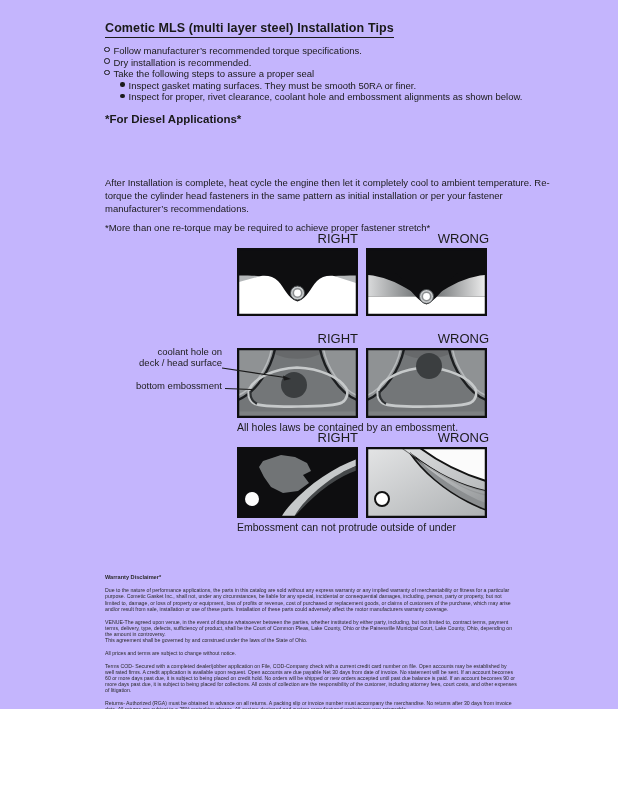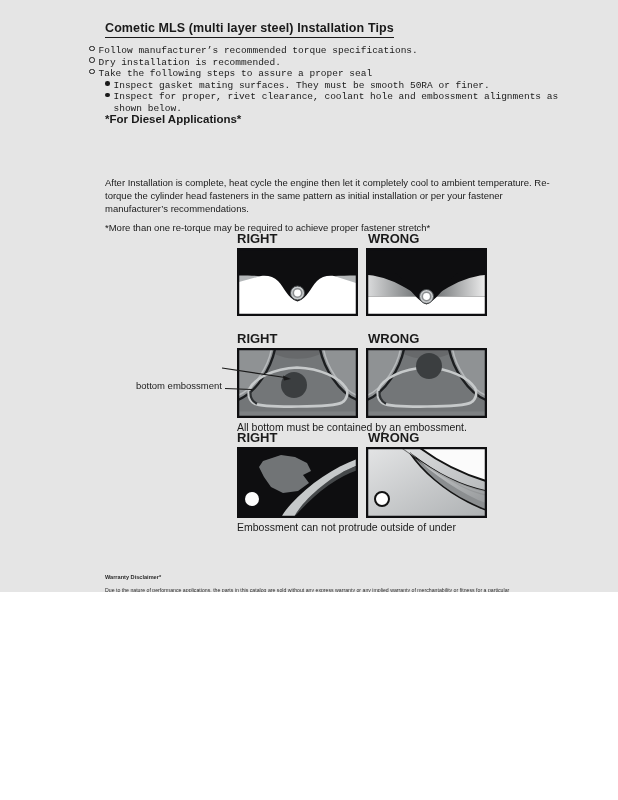--- a/index.html
+++ b/index.html
@@ -1,37 +1,37 @@
 <!DOCTYPE html>
 <html><head>
 <meta charset="utf-8">
 <style>
   html,body{margin:0;padding:0;background:#fff;}
-  .page{position:relative;width:618px;height:592px;background:#e5e5e5;
+  .page{position:relative;width:618px;height:709px;background:#c4b5fd;
         font-family:"Liberation Sans",sans-serif;color:#1a1a1a;overflow:hidden;}
 
   .title{position:absolute;left:105px;top:21px;font-size:12.5px;font-weight:bold;
          border-bottom:1.5px solid #1a1a1a;padding-bottom:1.5px;letter-spacing:.1px;}
 
-  .bullets{position:absolute;left:89px;top:45px;width:490px;font-size:9.5px;font-family:Liberation Mono, monospace;}
+  .bullets{position:absolute;left:104px;top:45px;width:490px;font-size:9.5px;}
   .brow{line-height:11.6px;display:flex;align-items:baseline;}
   .brow.sub{margin-left:16px;}
   .bo{flex:0 0 auto;width:3.5px;height:3.5px;border:1px solid #1a1a1a;border-radius:50%;
       margin-right:4px;position:relative;top:-2px;}
   .bf{flex:0 0 auto;width:4.5px;height:4.5px;background:#1a1a1a;border-radius:50%;
       margin-right:4px;position:relative;top:-2px;}
 
   .h2{position:absolute;left:105px;top:113px;font-size:11.5px;font-weight:bold;}
   .body-p{position:absolute;left:105px;width:460px;font-size:9.5px;line-height:13px;}
   .p1{top:132px;} .p2{top:166px;} .pnote{top:211px;}
 
   .diag{position:absolute;left:237px;width:252px;}
   .d1{top:231px;} .d2{top:331px;} .d3{top:430px;}
   .dlabels{display:flex;width:252px;font-size:13px;color:#1b1b1b;}
-  .dlabels span{width:121px;text-align:left;font-weight:bold;}
+  .dlabels span{width:121px;text-align:right;}
   .dlabels span+span{margin-left:10px;}
   .panels{display:flex;margin-top:2px;}
   .panels svg{display:block;}
   .panels svg+svg{margin-left:8px;}
   .dcap{font-size:10.5px;line-height:12px;margin-top:3px;color:#1b1b1b;}
 
   .callout{position:absolute;font-size:9.5px;line-height:10.5px;color:#1b1b1b;text-align:right;width:116px;left:106px;}
   .co1{top:347px;} .co2{top:381px;}
   .leaders{position:absolute;left:105px;top:345px;z-index:5;}
 
@@ -144,23 +144,27 @@
         <path d="M1,47.5 C18,40 31,19 34.5,1" stroke="#b6b9bb" stroke-width="1.5" fill="none"></path>
         <path d="M120,52 C101,44 87,20 83,1 L120,1 Z" fill="#8f9294"></path>
         <path d="M120,52 C101,44 87,20 83,1" stroke="#1c1e20" stroke-width="2.4" fill="none"></path>
         <path d="M120,47.5 C103,40 90,19 86.5,1" stroke="#b6b9bb" stroke-width="1.5" fill="none"></path>
         <path d="M12.5,41 C17,31 36,20.5 60,19.5 C84,20.5 103,30 109,40 C111.5,44.5 110.5,51 105,54.5 C96,59.5 26,60 17.5,55.5 C12,52.5 10.5,46 12.5,41 Z" fill="none" stroke="#c6c9ca" stroke-width="2.6"></path>
         <path d="M13.5,43 C13,49 15.5,53.5 20,55.8" stroke="#2e3133" stroke-width="2.2" fill="none"></path>
         <circle cx="63" cy="18" r="13" fill="#3b3e40"></circle>
         <rect x="1" y="1" width="119" height="68" fill="none" stroke="#0e0e10" stroke-width="2.5"></rect>
       </svg>
     </div>
-    <div class="dcap">All bottom must be contained by an embossment.</div>
-  </div>
-
+    <div class="dcap">All holes laws be contained by an embossment.</div>
+  </div>
+
+  <div class="callout co1">
+    <div>coolant hole on</div>
+    <div>deck / head surface</div>
+  </div>
   <div class="callout co2">bottom embossment</div>
 
   <svg class="leaders" width="195" height="55" viewBox="0 0 195 55">
     <line x1="117" y1="23" x2="180" y2="32.5" stroke="#1a1a1a" stroke-width="1.1"></line>
     <polygon points="186,34 178,30.5 179,35.5" fill="#1a1a1a"></polygon>
     <line x1="120" y1="43.5" x2="147" y2="44.5" stroke="#1a1a1a" stroke-width="1.1"></line>
   </svg>
 
   <div class="diag d3">
     <div class="dlabels">

